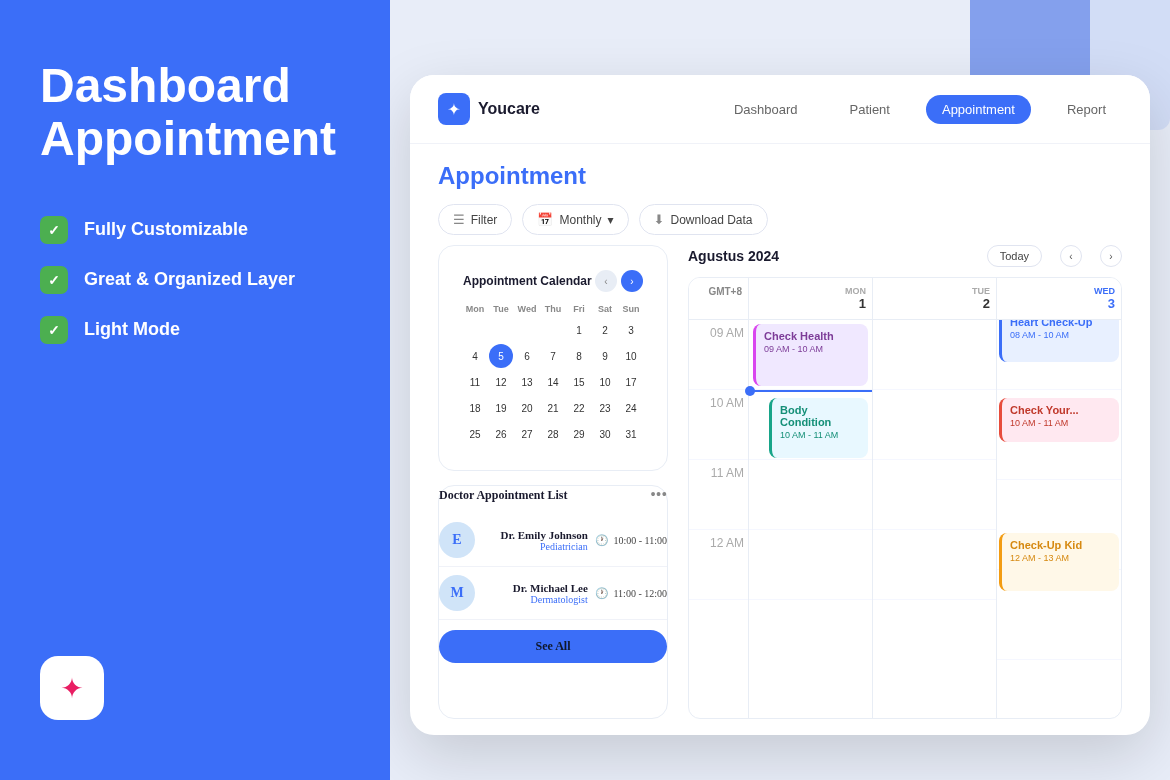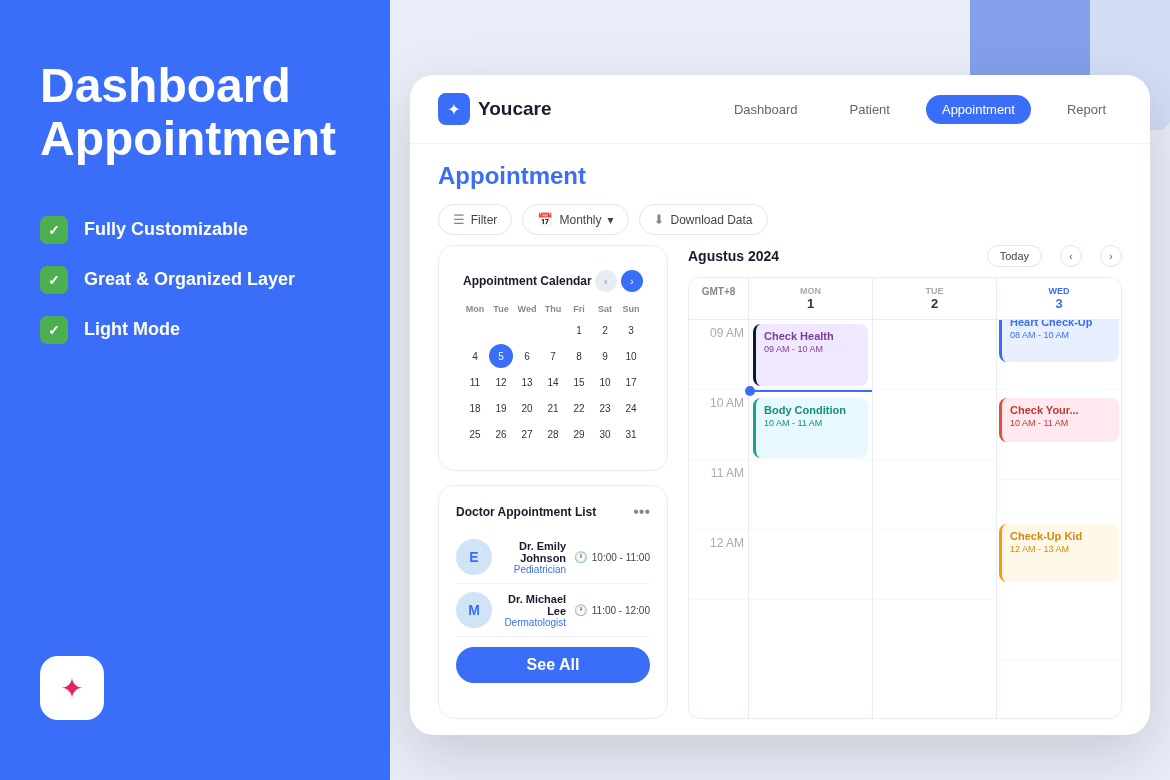--- a/index.html
+++ b/index.html
@@ -114,21 +114,21 @@
       display: flex; align-items: center; gap: 8px;
       margin-right: auto;
     }
     .logo-icon {
       width: 32px; height: 32px;
       background: #3b6ef8;
       border-radius: 8px;
       display: flex; align-items: center; justify-content: center;
       color: #fff; font-size: 16px;
     }
-    .logo-text { font-size: 19px; font-weight: 700; color: #1a1a2e; }
+    .logo-text { font-size: 16px; font-weight: 700; color: #1a1a2e; }
     .nav-item {
       padding: 7px 16px;
       border-radius: 20px;
       font-size: 13px;
       font-weight: 500;
       color: #666;
       cursor: pointer;
     }
     .nav-item.active {
       background: #3b6ef8;
@@ -237,22 +237,23 @@
       color: #fff;
       border-radius: 50%;
     }
     .cal-day.empty { color: transparent; }
 
     
     .doctor-list-card {
       background: #fff;
       border: 1.5px solid #e8edf5;
       border-radius: 16px;
-      padding: 17px;
+      padding: 0;
       flex: 1;
+      font-family: Liberation Serif, serif;
     }
     .doctor-list-header {
       display: flex; align-items: center; justify-content: space-between;
       margin-bottom: 10px;
     }
     .doctor-list-title { font-size: 12px; font-weight: 700; color: #1a1a2e; }
     .dots-menu { font-size: 16px; color: #888; cursor: pointer; }
     .doctor-item {
       display: flex; align-items: center; gap: 8px;
       padding: 8px 0;
@@ -274,22 +275,22 @@
     .doctor-time-wrap { display: flex; align-items: center; gap: 4px; }
     .clock-icon { font-size: 11px; color: #888; }
     .doctor-time { font-size: 10px; color: #444; font-weight: 500; }
 
     .see-all-btn {
       width: 100%;
       margin-top: 10px;
       padding: 9px;
       background: #3b6ef8;
       border-radius: 20px;
-      color: #ffffff;
-      font-size: 16px;
+      color: #0f172a;
+      font-size: 12px;
       font-weight: 600;
       text-align: center;
       cursor: pointer;
     }
 
     
     .right-col {
       flex: 1;
       display: flex;
       flex-direction: column;
@@ -332,21 +333,21 @@
       display: grid;
       grid-template-columns: 60px 1fr 1fr 1fr;
       border-bottom: 1px solid #e8edf5;
       background: #fff;
     }
     .col-header {
       padding: 8px 6px;
       font-size: 10px;
       font-weight: 600;
       color: #888;
-      text-align: center;
+      text-align: right;
       border-right: 1px solid #e8edf5;
     }
     .col-header:last-child { border-right: none; }
     .col-header .day-num {
       display: block;
       font-size: 13px;
       font-weight: 700;
       color: #333;
     }
     .col-header.today-col .day-label { color: #3b6ef8; }
@@ -388,25 +389,25 @@
       position: absolute;
       left: 4px; right: 4px;
       border-radius: 8px;
       padding: 6px 8px;
       font-size: 10px;
       font-weight: 600;
     }
     .event-card .event-title { font-size: 11px; font-weight: 700; margin-bottom: 2px; }
     .event-card .event-time { font-size: 9px; font-weight: 400; }
 
-    .event-purple { background: #f0e8ff; border-left: 3px solid #0f172a; color: #7d3c98; }
+    .event-purple { background: #f0e8ff; border-left: 3px solid #d946ef; color: #7d3c98; }
     .event-blue { background: #e8f0ff; border-left: 3px solid #3b6ef8; color: #3b6ef8; }
     .event-pink { background: #ffe8f0; border-left: 3px solid #e74c3c; color: #c0392b; }
     .event-yellow { background: #fff8e8; border-left: 3px solid #f39c12; color: #d68910; }
-    .event-teal { background: #e8f8ff; border-left: 3px solid #17a589; color: #148f77; }
+    .event-teal { background: #e8f8ff; border-left: 3px solid #17a589; color: #148f77; margin-left: 16px; }
 
     .time-indicator {
       position: absolute;
       left: 0; right: 0;
       height: 2px;
       background: #3b6ef8;
       z-index: 5;
     }
     .time-indicator::before {
       content: '';
@@ -653,21 +654,21 @@
                 <div class="event-card event-blue" style="top:-10px; height:52px; left:2px; right:2px;">
                   <div class="event-title">Heart Check-Up</div>
                   <div class="event-time">08 AM - 10 AM</div>
                 </div>
 
                 <div class="event-card event-pink" style="top:78px; height:44px; left:2px; right:2px;">
                   <div class="event-title">Check Your...</div>
                   <div class="event-time">10 AM - 11 AM</div>
                 </div>
 
-                <div class="event-card event-yellow" style="top:204px; height:58px; left:2px; right:2px;">
+                <div class="event-card event-yellow" style="top:213px; height:58px; left:2px; right:2px;">
                   <div class="event-title">Check-Up Kid</div>
                   <div class="event-time">12 AM - 13 AM</div>
                 </div>
               </div>
             </div>
           </div>
         </div>
       </div>
     </div>
   </div>

